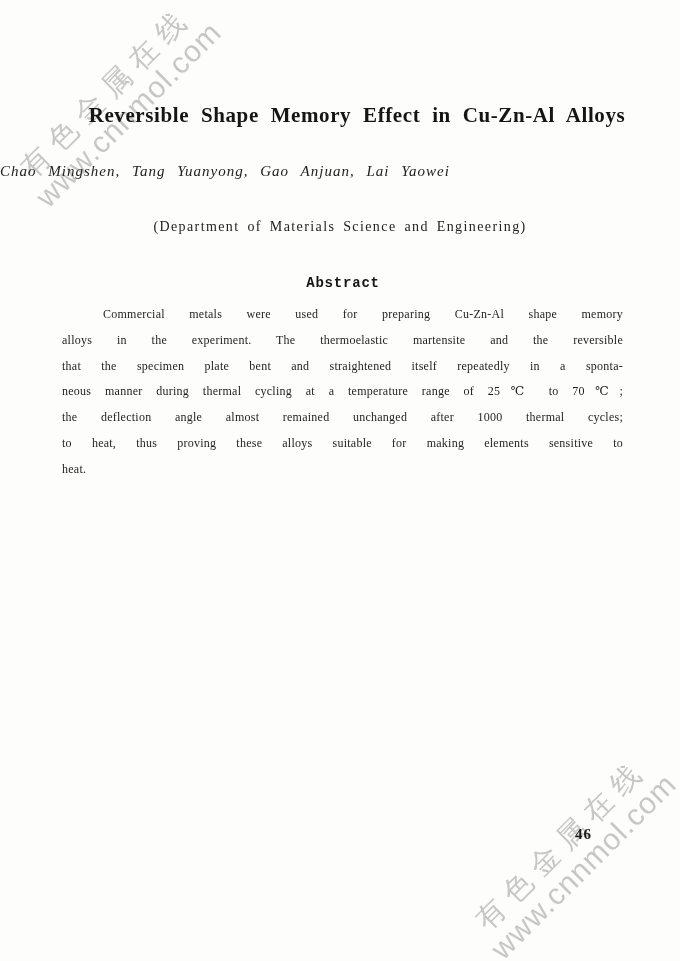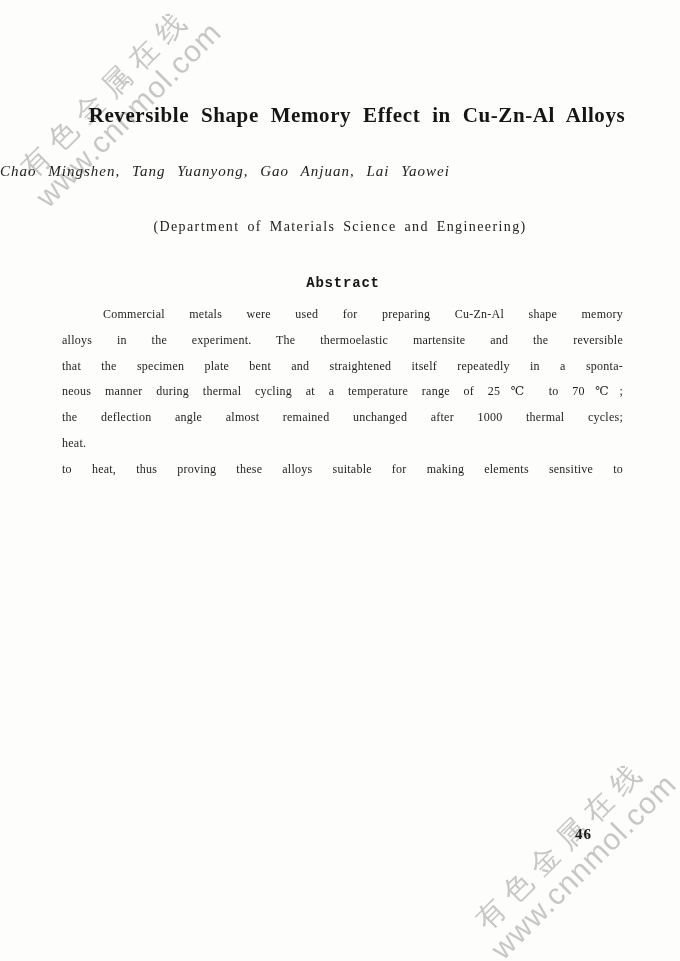--- a/index.html
+++ b/index.html
@@ -112,20 +112,20 @@
     <div class="affiliation">(Department of Materials Science and Engineering)</div>
 
     <div class="abstract-heading">Abstract</div>
 
     <div class="abstract-body">
       <span class="abs-line first">Commercial metals were used for preparing Cu-Zn-Al shape memory</span>
       <span class="abs-line">alloys in the experiment. The thermoelastic martensite and the reversible</span>
       <span class="abs-line">that the specimen plate bent and straightened itself repeatedly in a sponta-</span>
       <span class="abs-line">neous manner during thermal cycling at a temperature range of 25℃ to 70℃;</span>
       <span class="abs-line">the deflection angle almost remained unchanged after 1000 thermal cycles;</span>
+      <span class="abs-line">to heat, thus proving these alloys suitable for making elements sensitive to</span>
       <span class="abs-line last">heat.</span>
-      <span class="abs-line">to heat, thus proving these alloys suitable for making elements sensitive to</span>
     </div>
 
     <div class="page-number">46</div>
 
   </div>
 </div>
 
 </body></html>

